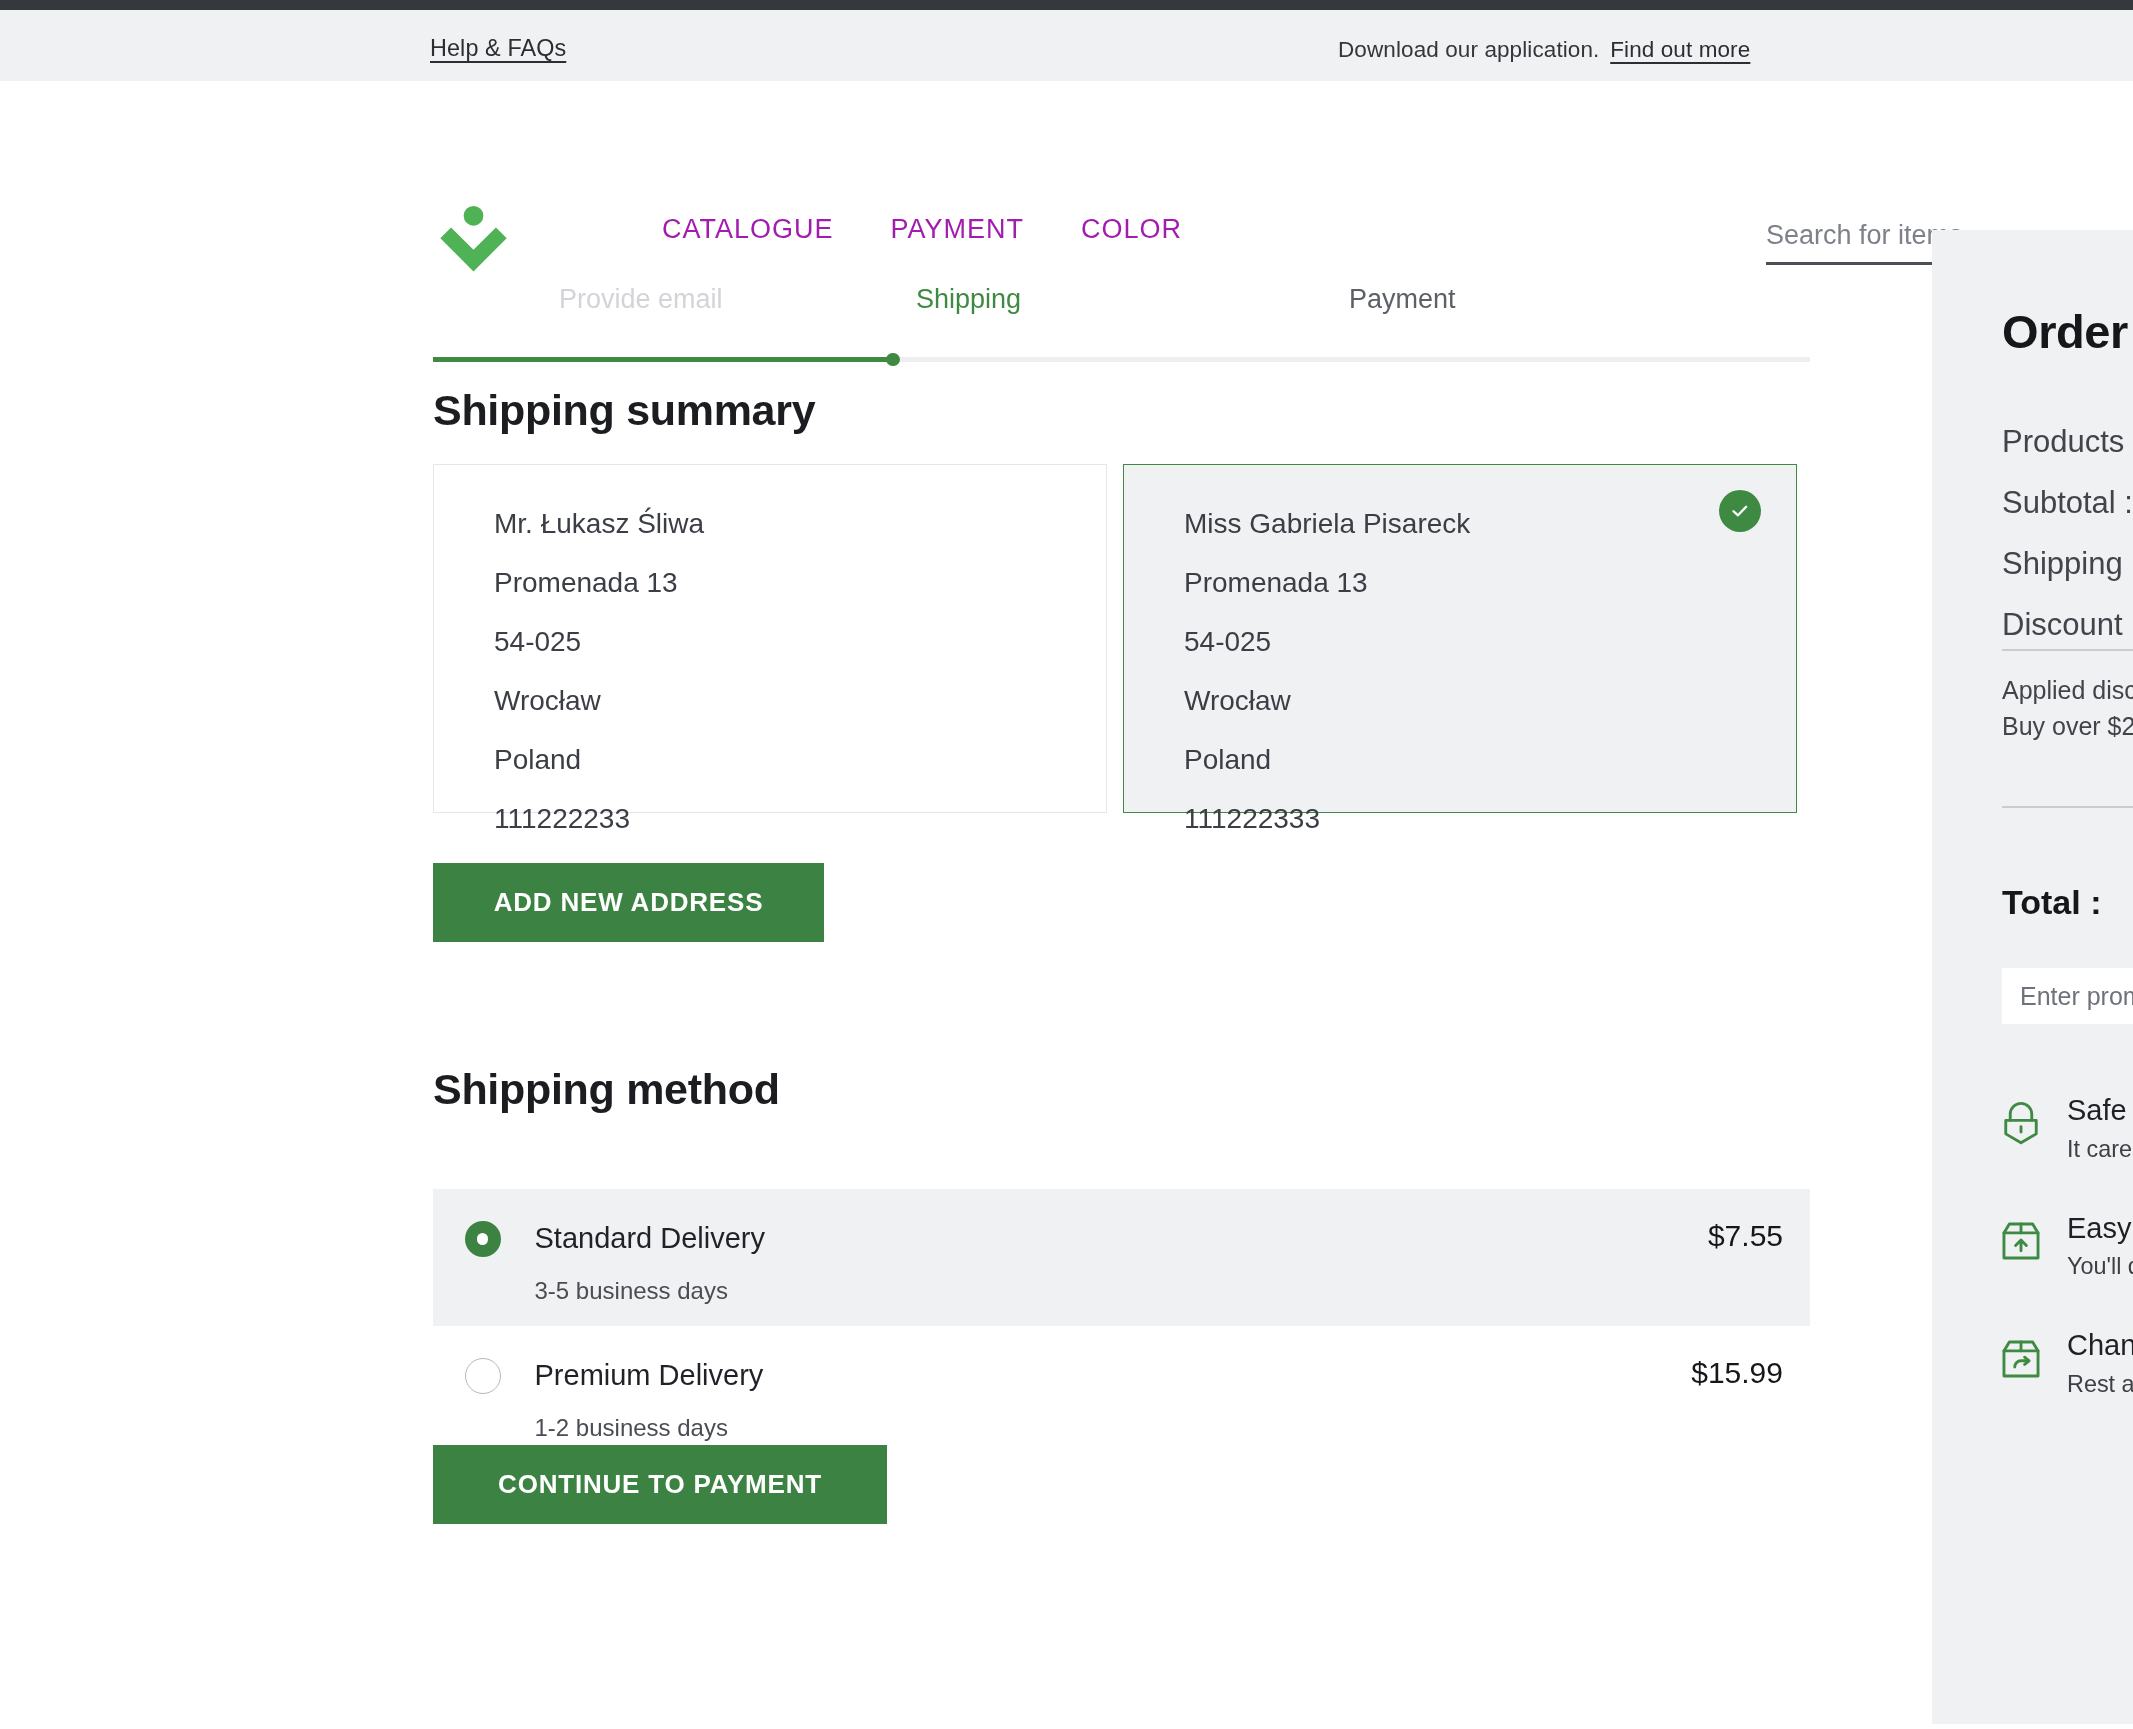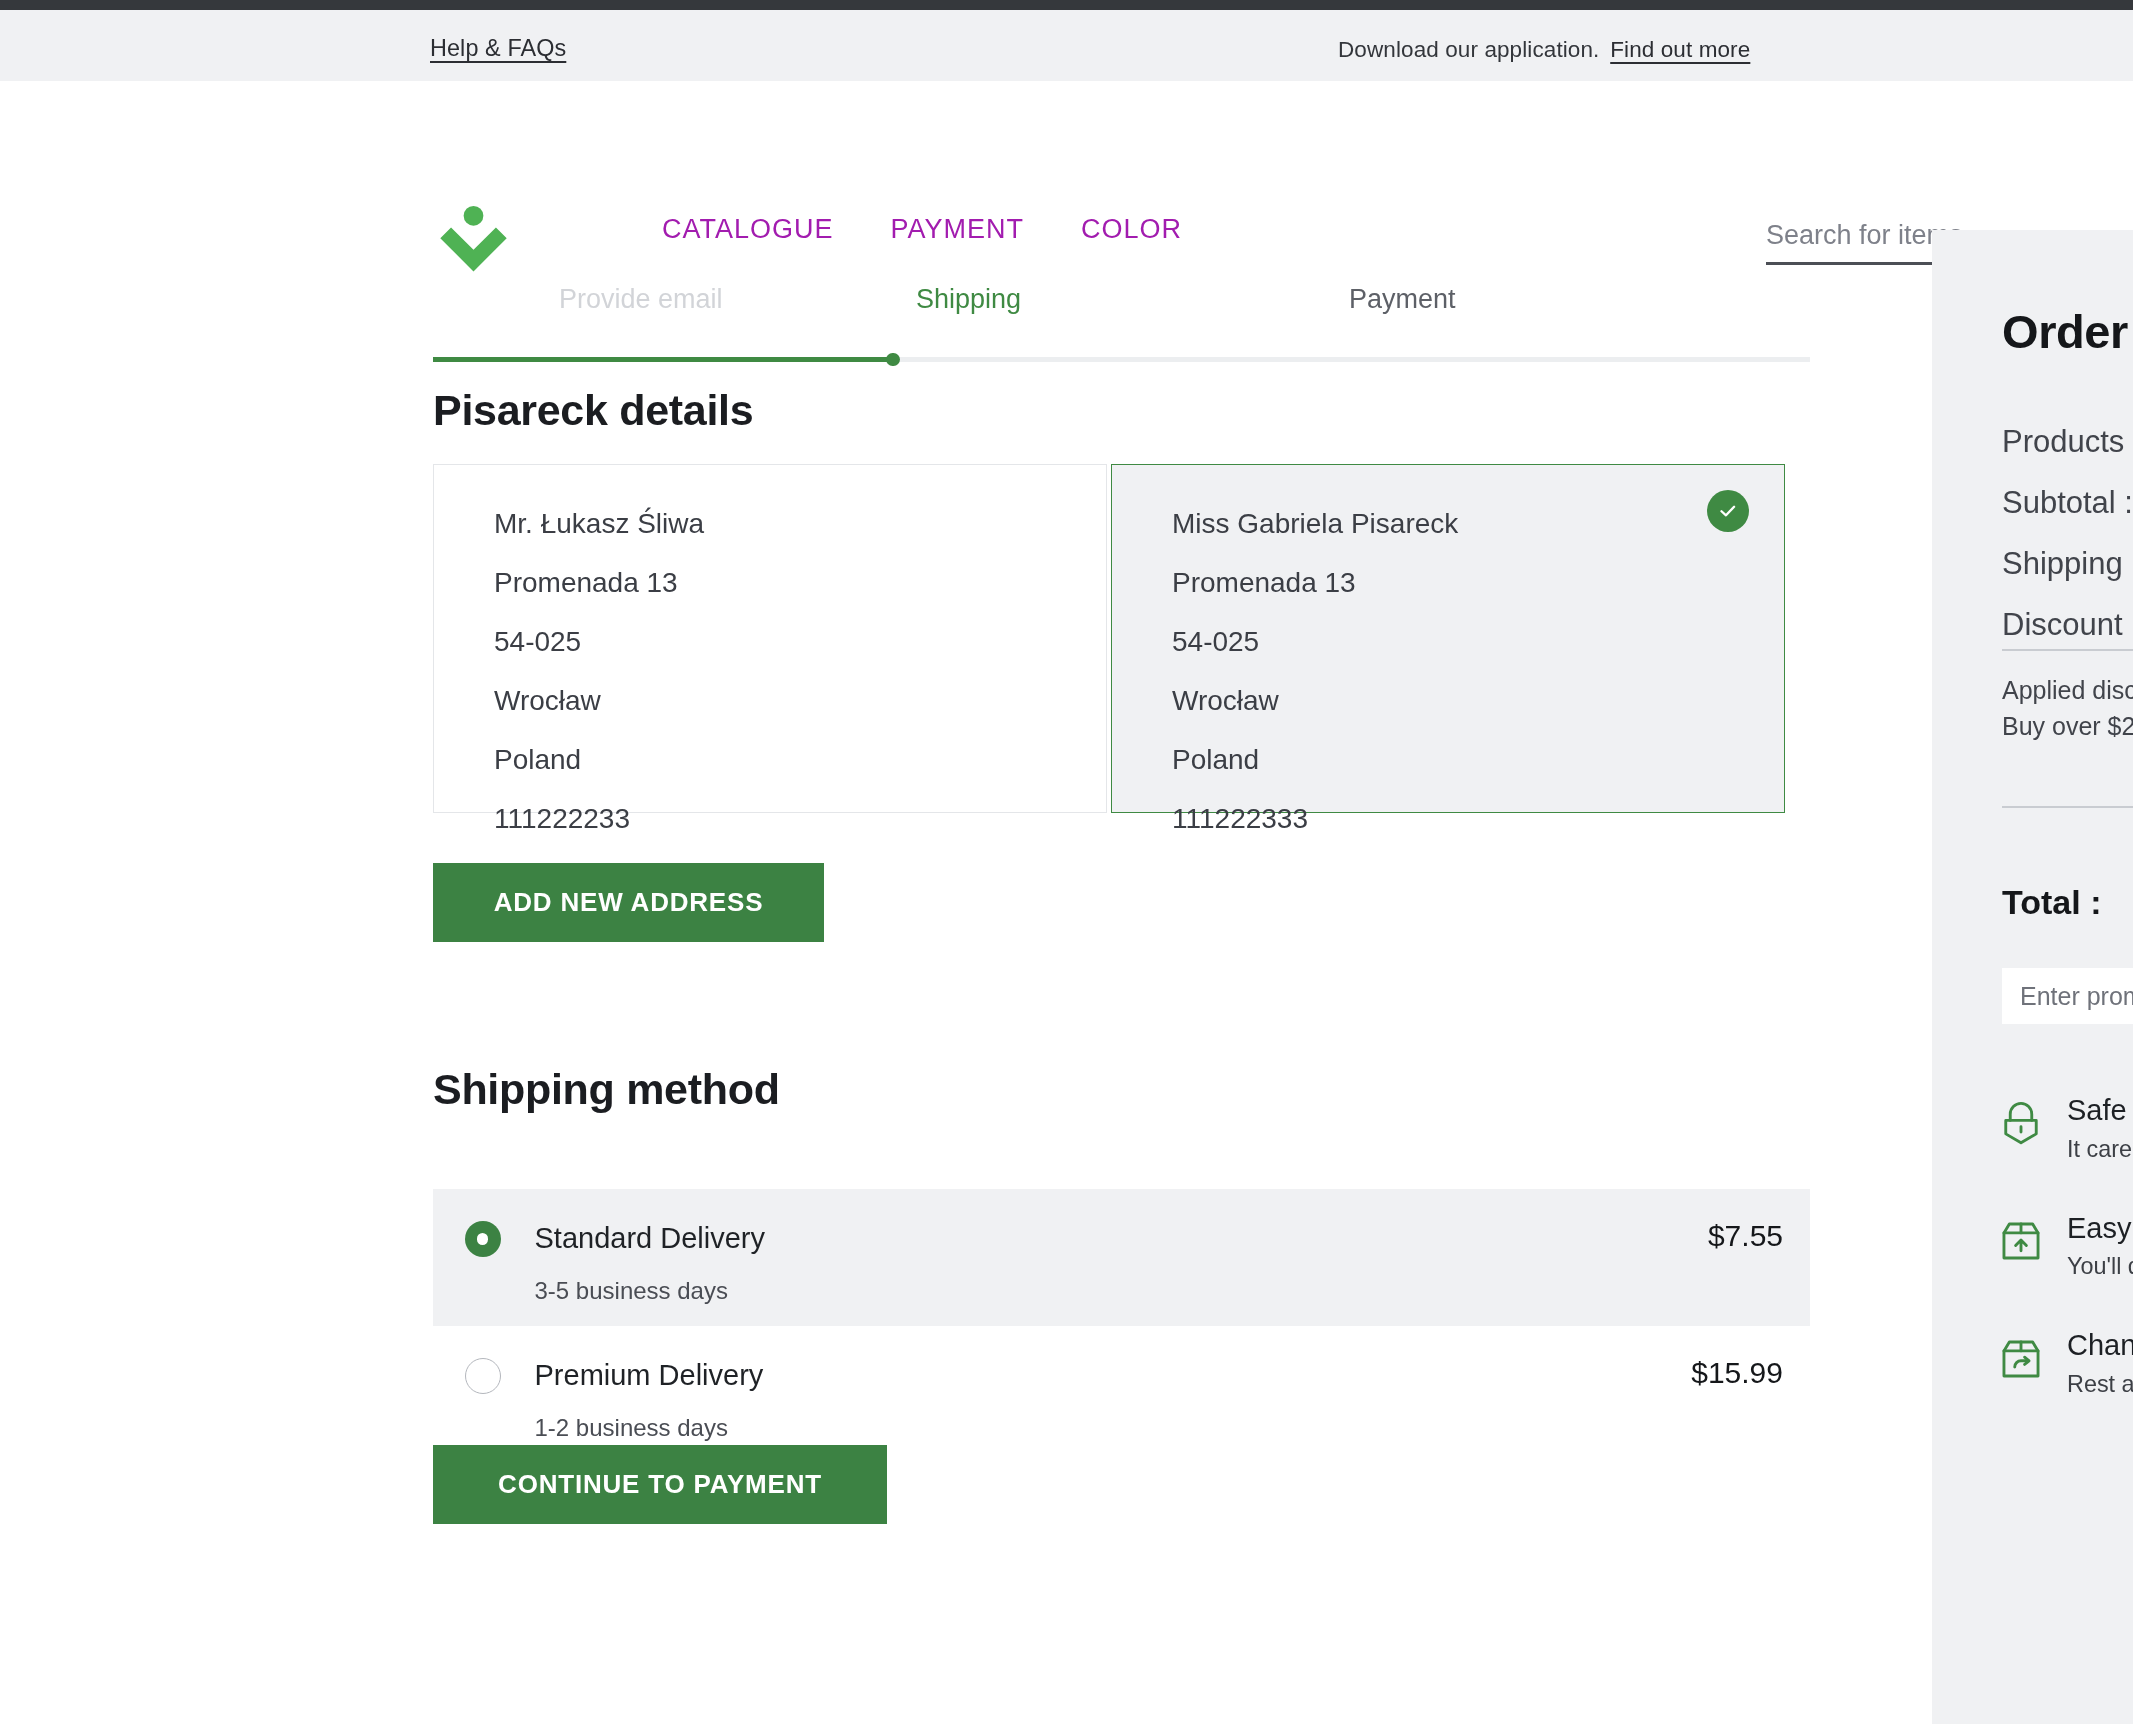--- a/index.html
+++ b/index.html
@@ -180,21 +180,21 @@
   .section-title {
     font-size: 43px; font-weight: bold; color: #1b1d21;
     letter-spacing: -0.3px; white-space: nowrap;
   }
   .title-shipping-details { position: absolute; top: 102px; left: 0; }
   .title-shipping-method { position: absolute; top: 781px; left: 0; }
 
   
   .address-grid {
     position: absolute; top: 180px; left: 0;
-    display: flex; gap: 4px;
+    display: flex; gap: 16px;
   }
   .address-card {
     position: relative;
     width: 674px; height: 349px;
     padding: 45px 0 0 60px;
     background: #ffffff;
     border: 0.9px solid #e4e6e9;
     cursor: pointer;
   }
   .address-card.selected {
@@ -397,21 +397,21 @@
     <div class="steps">
       <span class="step s1">Provide email</span>
       <span class="step s2">Shipping</span>
       <span class="step s3">Payment</span>
       <div class="progress-track">
         <div class="progress-fill"></div>
         <div class="progress-knob"></div>
       </div>
     </div>
 
-    <div class="section-title title-shipping-details">Pisareck details</div>
+    <div class="section-title title-shipping-details">Shipping summary</div>
 
     <div class="address-grid">
 
       <div class="address-card">
         <div class="address-line">Mr. Łukasz Śliwa</div>
         <div class="address-line">Promenada 13</div>
         <div class="address-line">54-025</div>
         <div class="address-line">Wrocław</div>
         <div class="address-line">Poland</div>
         <div class="address-line">111222233</div>

